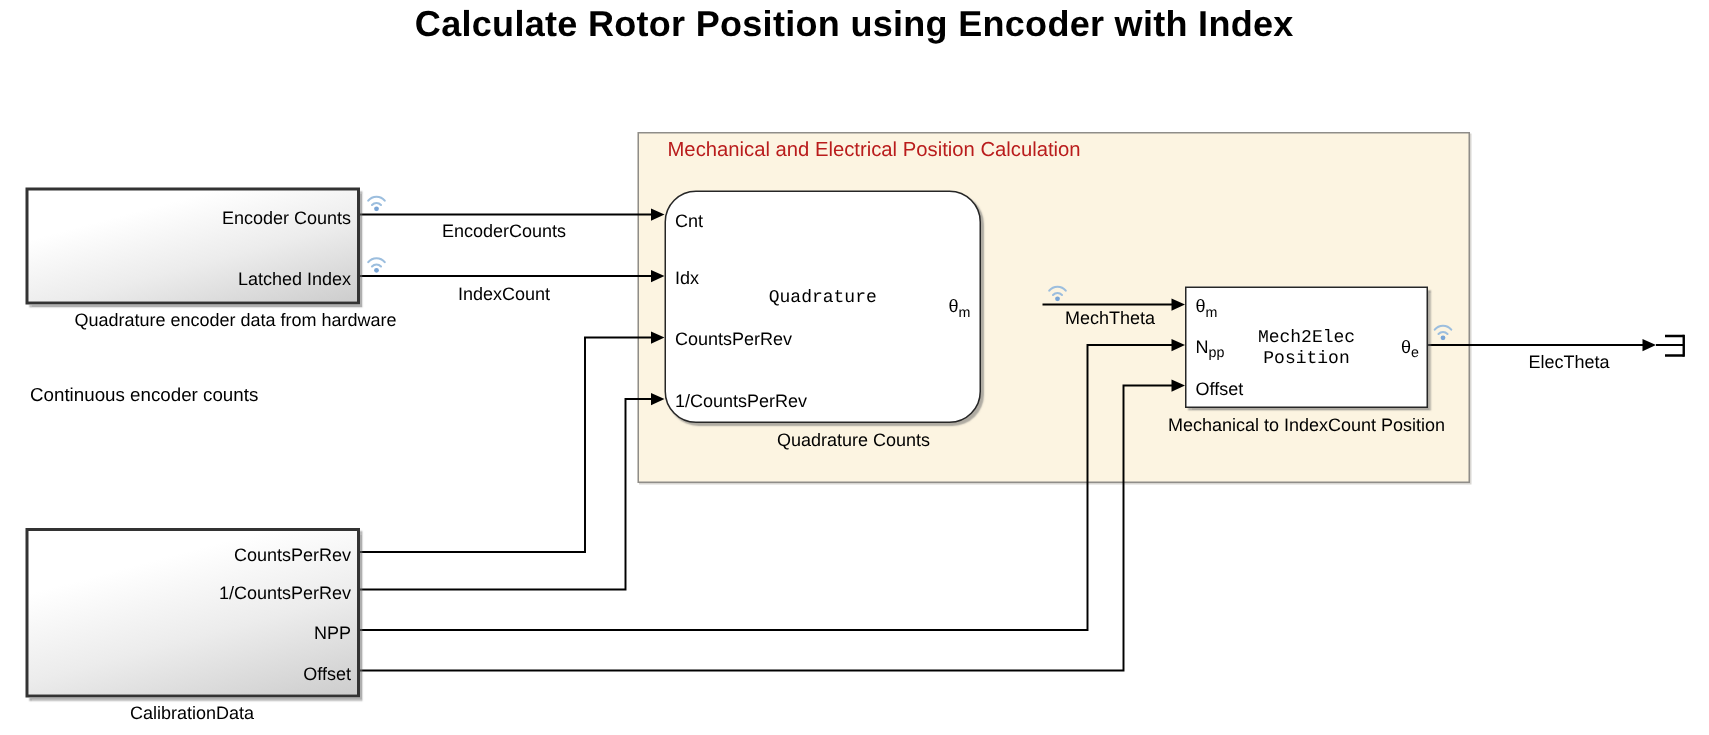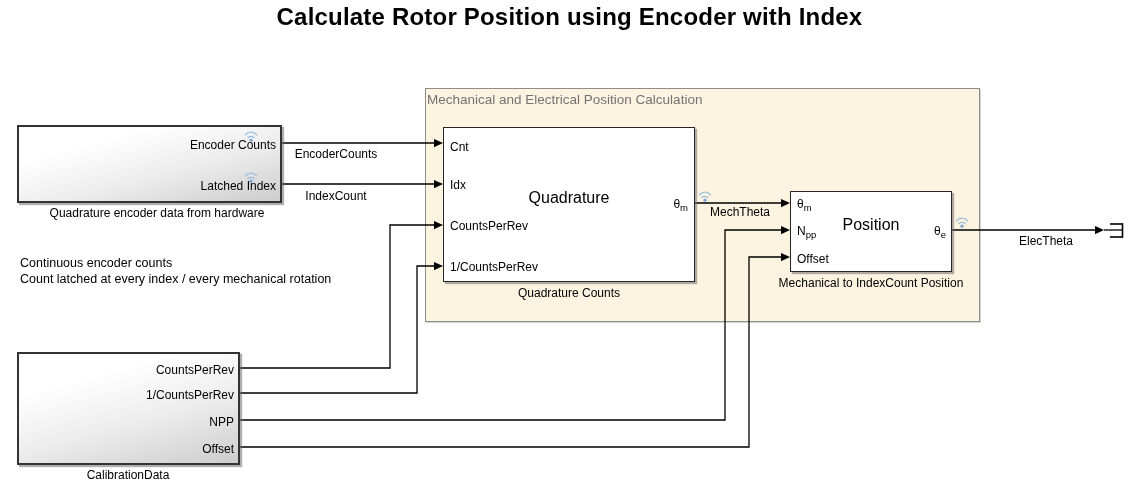--- a/index.html
+++ b/index.html
@@ -10,31 +10,31 @@
   }
   .title {
     position:absolute; top:3px; left:0; width:100%; text-align:center;
     font-size:24px; font-weight:bold; letter-spacing:0.2px;
   }
   .area {
     position:absolute; left:425px; top:88px; width:555px; height:234px;
     background:#fcf4e1; border:1px solid #8f8d89; box-sizing:border-box;
     box-shadow:1px 1px 0 #d8d6d2;
   }
-  .area-header { position:absolute; left:1px; top:3px; font-size:13.5px; color:#737373; }
+  .area-header { position:absolute; left:19px; top:3px; font-size:13.5px; color:#b91c1c; }
   .wires { position:absolute; left:0; top:0; }
   .block { position:absolute; box-sizing:border-box; border:2px solid #333333;
            box-shadow:2px 2px 1px rgba(110,110,110,0.55); }
   .block.grad { background:linear-gradient(165deg,#ffffff 25%,#ececec 60%,#cdcdcd 100%); }
   .block.plain { background:#ffffff; border-width:1.5px; border-color:#262626; }
   .port-label { position:absolute; height:16px; line-height:16px; font-size:12px; white-space:nowrap; }
   .out-right { right:4px; text-align:right; }
   .in-left { left:6px; }
   .block-name { position:absolute; left:0; width:100%; text-align:center;
-                font-size:16px; line-height:14px; }
+                font-size:12px; line-height:14px;font-family:Liberation Mono, monospace; }
   .caption { position:absolute; transform:translateX(-50%); white-space:nowrap; font-size:12px; }
   .sig-label { position:absolute; transform:translateX(-50%); white-space:nowrap; font-size:12px; }
   .annotation { position:absolute; left:20px; top:255px; font-size:12.5px; line-height:16px; }
   .wifi { position:absolute; width:14px; height:12px; }
   .sub { font-size:9.5px; position:relative; top:3px; }
 </style>
 </head>
 <body>
 
 <div class="canvas">
@@ -79,35 +79,35 @@
       <polygon points="1095,226 1104,230 1095,234.2" stroke="none"></polygon>
       <polyline points="1104,230 1122,230" fill="none"></polyline>
     </g>
     <g stroke="#000" stroke-width="1.6" fill="none">
       <polyline points="1110,224 1122.5,224"></polyline>
       <polyline points="1110,237 1122.5,237"></polyline>
       <polyline points="1122.5,223.2 1122.5,237.8"></polyline>
     </g>
   </svg>
 
-  <div class="block grad" style="left:17px; top:125px; width:265px; height:78px;">
+  <div class="block grad" style="left:17px; top:125px; width:223px; height:78px;">
     <div class="port-label out-right" style="top:10px">Encoder Counts</div>
     <div class="port-label out-right" style="top:51px">Latched Index</div>
   </div>
   <div class="caption" style="left:128px; top:206px;margin-left:29px;">Quadrature encoder data from hardware</div>
 
   <div class="block grad" style="left:17px; top:352px; width:223px; height:113px;">
     <div class="port-label out-right" style="top:8px">CountsPerRev</div>
     <div class="port-label out-right" style="top:33px">1/CountsPerRev</div>
     <div class="port-label out-right" style="top:60px">NPP</div>
     <div class="port-label out-right" style="top:87px">Offset</div>
   </div>
   <div class="caption" style="left:128px; top:468px;">CalibrationData</div>
 
-  <div class="block plain" style="left:443px; top:127px; width:252px; height:155px;">
+  <div class="block plain" style="left:443px; top:127px; width:211px; height:155px;border-radius:21px;">
     <div class="port-label in-left" style="top:11px">Cnt</div>
     <div class="port-label in-left" style="top:49px">Idx</div>
     <div class="port-label in-left" style="top:90px">CountsPerRev</div>
     <div class="port-label in-left" style="top:131px">1/CountsPerRev</div>
     <div class="block-name" style="top:63px">
       <div>Quadrature</div>
     </div>
     <div class="port-label out-right" style="top:68px; right:6px">
       <span>θ</span><span class="sub">m</span>
     </div>
@@ -118,31 +118,31 @@
     <div class="port-label in-left" style="top:4px">
       <span>θ</span><span class="sub">m</span>
     </div>
     <div class="port-label in-left" style="top:31px">
       <span>N</span><span class="sub">pp</span>
     </div>
     <div class="port-label in-left" style="top:59px">
       <span>Offset</span><span class="sub"></span>
     </div>
     <div class="block-name" style="top:26px">
+      <div>Mech2Elec</div>
       <div>Position</div>
     </div>
     <div class="port-label out-right" style="top:31px; right:5px">
       <span>θ</span><span class="sub">e</span>
     </div>
   </div>
   <div class="caption" style="left:871px; top:276px;">Mechanical to IndexCount Position</div>
 
   <div class="annotation">
     <div>Continuous encoder counts</div>
-    <div>Count latched at every index / every mechanical rotation</div>
   </div>
 
   <div class="sig-label" style="left:336px; top:147px;">EncoderCounts</div>
   <div class="sig-label" style="left:336px; top:189px;">IndexCount</div>
   <div class="sig-label" style="left:740px; top:205px;text-align:right;">MechTheta</div>
   <div class="sig-label" style="left:1046px; top:234px;">ElecTheta</div>
 
   <span class="wifi" style="left:244px; top:128px;">
     <svg width="14" height="12" viewBox="0 0 14 12">
       <path d="M1.5 4.8 A7 7 0 0 1 12.5 4.8" fill="none" stroke="#9cbede" stroke-width="1.4" stroke-linecap="round"></path>

